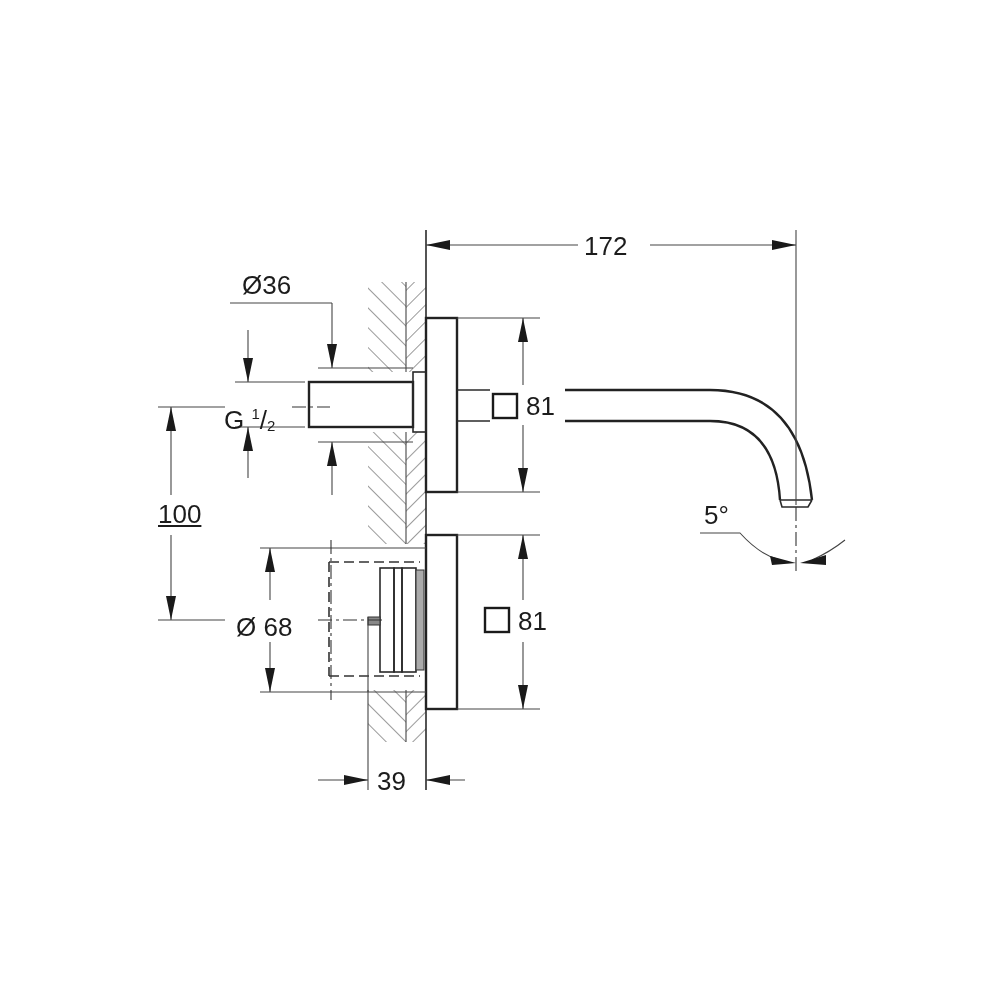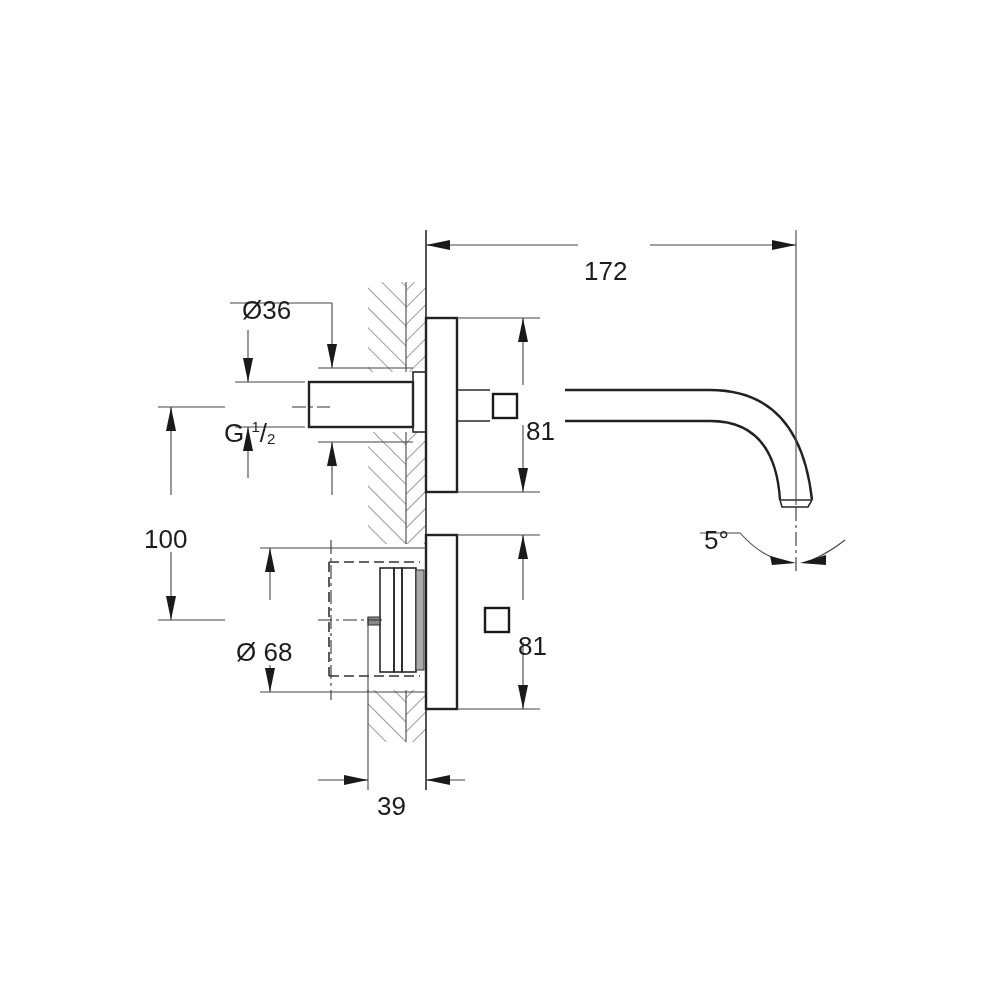--- a/index.html
+++ b/index.html
@@ -5,21 +5,21 @@
   html, body { margin: 0; padding: 0; background: #ffffff; }
   body { width: 1000px; height: 1000px; overflow: hidden; position: relative; }
   svg { position: absolute; left: 0; top: 0; }
   .ln { stroke: #2a2a2a; stroke-width: 1.6; fill: none; }
   .thk { stroke: #222; stroke-width: 2.4; fill: none; }
   .thin { stroke: #444; stroke-width: 1.1; fill: none; }
   .dash { stroke: #333; stroke-width: 1.6; fill: none; stroke-dasharray: 10 5; }
   .center { stroke: #333; stroke-width: 1.1; fill: none; stroke-dasharray: 14 4 3 4; }
   .hatch { stroke: #555; stroke-width: 1.2; }
   .arr { fill: #1a1a1a; }
-  .lbl { position: absolute; font-family: "Liberation Sans", sans-serif; color: #1c1c1c; font-size: 26px; line-height: 1; background: #fff; padding: 0 2px; white-space: nowrap; margin-top: 25px; }
+  .lbl { position: absolute; font-family: "Liberation Sans", sans-serif; color: #1c1c1c; font-size: 26px; line-height: 1; background: #fff; padding: 0 2px; white-space: nowrap; }
   .sup { font-size: 15px; vertical-align: 10px; }
   .sub { font-size: 15px; vertical-align: -2px; }
 </style>
 </head>
 <body>
 
 <svg width="1000" height="1000" viewBox="0 0 1000 1000" xmlns="http://www.w3.org/2000/svg">
   <defs>
     <pattern id="hatchA" patternUnits="userSpaceOnUse" width="14" height="14" patternTransform="rotate(-45)">
       <line x1="0" y1="0" x2="0" y2="14" class="hatch"></line>
@@ -152,25 +152,25 @@
   <g>
     <path d="M700 533 L740 533 Q760 555 780 560" class="thin"></path>
     <path d="M812 560 Q830 552 845 540" class="thin"></path>
     <polygon points="796,563 770,556 772,565" class="arr"></polygon>
     <polygon points="800,563 826,555 826,565" class="arr"></polygon>
   </g>
 </svg>
 
 <div class="lbl" style="left:582px; top:233px;">172</div>
 <div class="lbl" style="left:240px; top:272px; background:transparent;text-align:right;">Ø36</div>
-<div class="lbl" style="left:222px; top:394px; background:transparent;">
+<div class="lbl" style="left:222px; top:406px; background:transparent;">
   <span>G</span>
   <span class="sup">1</span><span>/</span><span class="sub">2</span>
 </div>
 <div class="lbl" style="left:524px; top:393px; background:transparent;">81</div>
-<div class="lbl" style="left:142px; top:501px;">100</div>
+<div class="lbl" style="left:156px; top:501px;text-decoration:underline;">100</div>
 <div class="lbl" style="left:234px; top:614px;">
   <span>Ø</span>
   <span>68</span>
 </div>
 <div class="lbl" style="left:516px; top:608px; background:transparent;">81</div>
 <div class="lbl" style="left:375px; top:768px; background:transparent;">39</div>
 <div class="lbl" style="left:702px; top:502px; background:transparent;">5°</div>
 
 </body></html>

